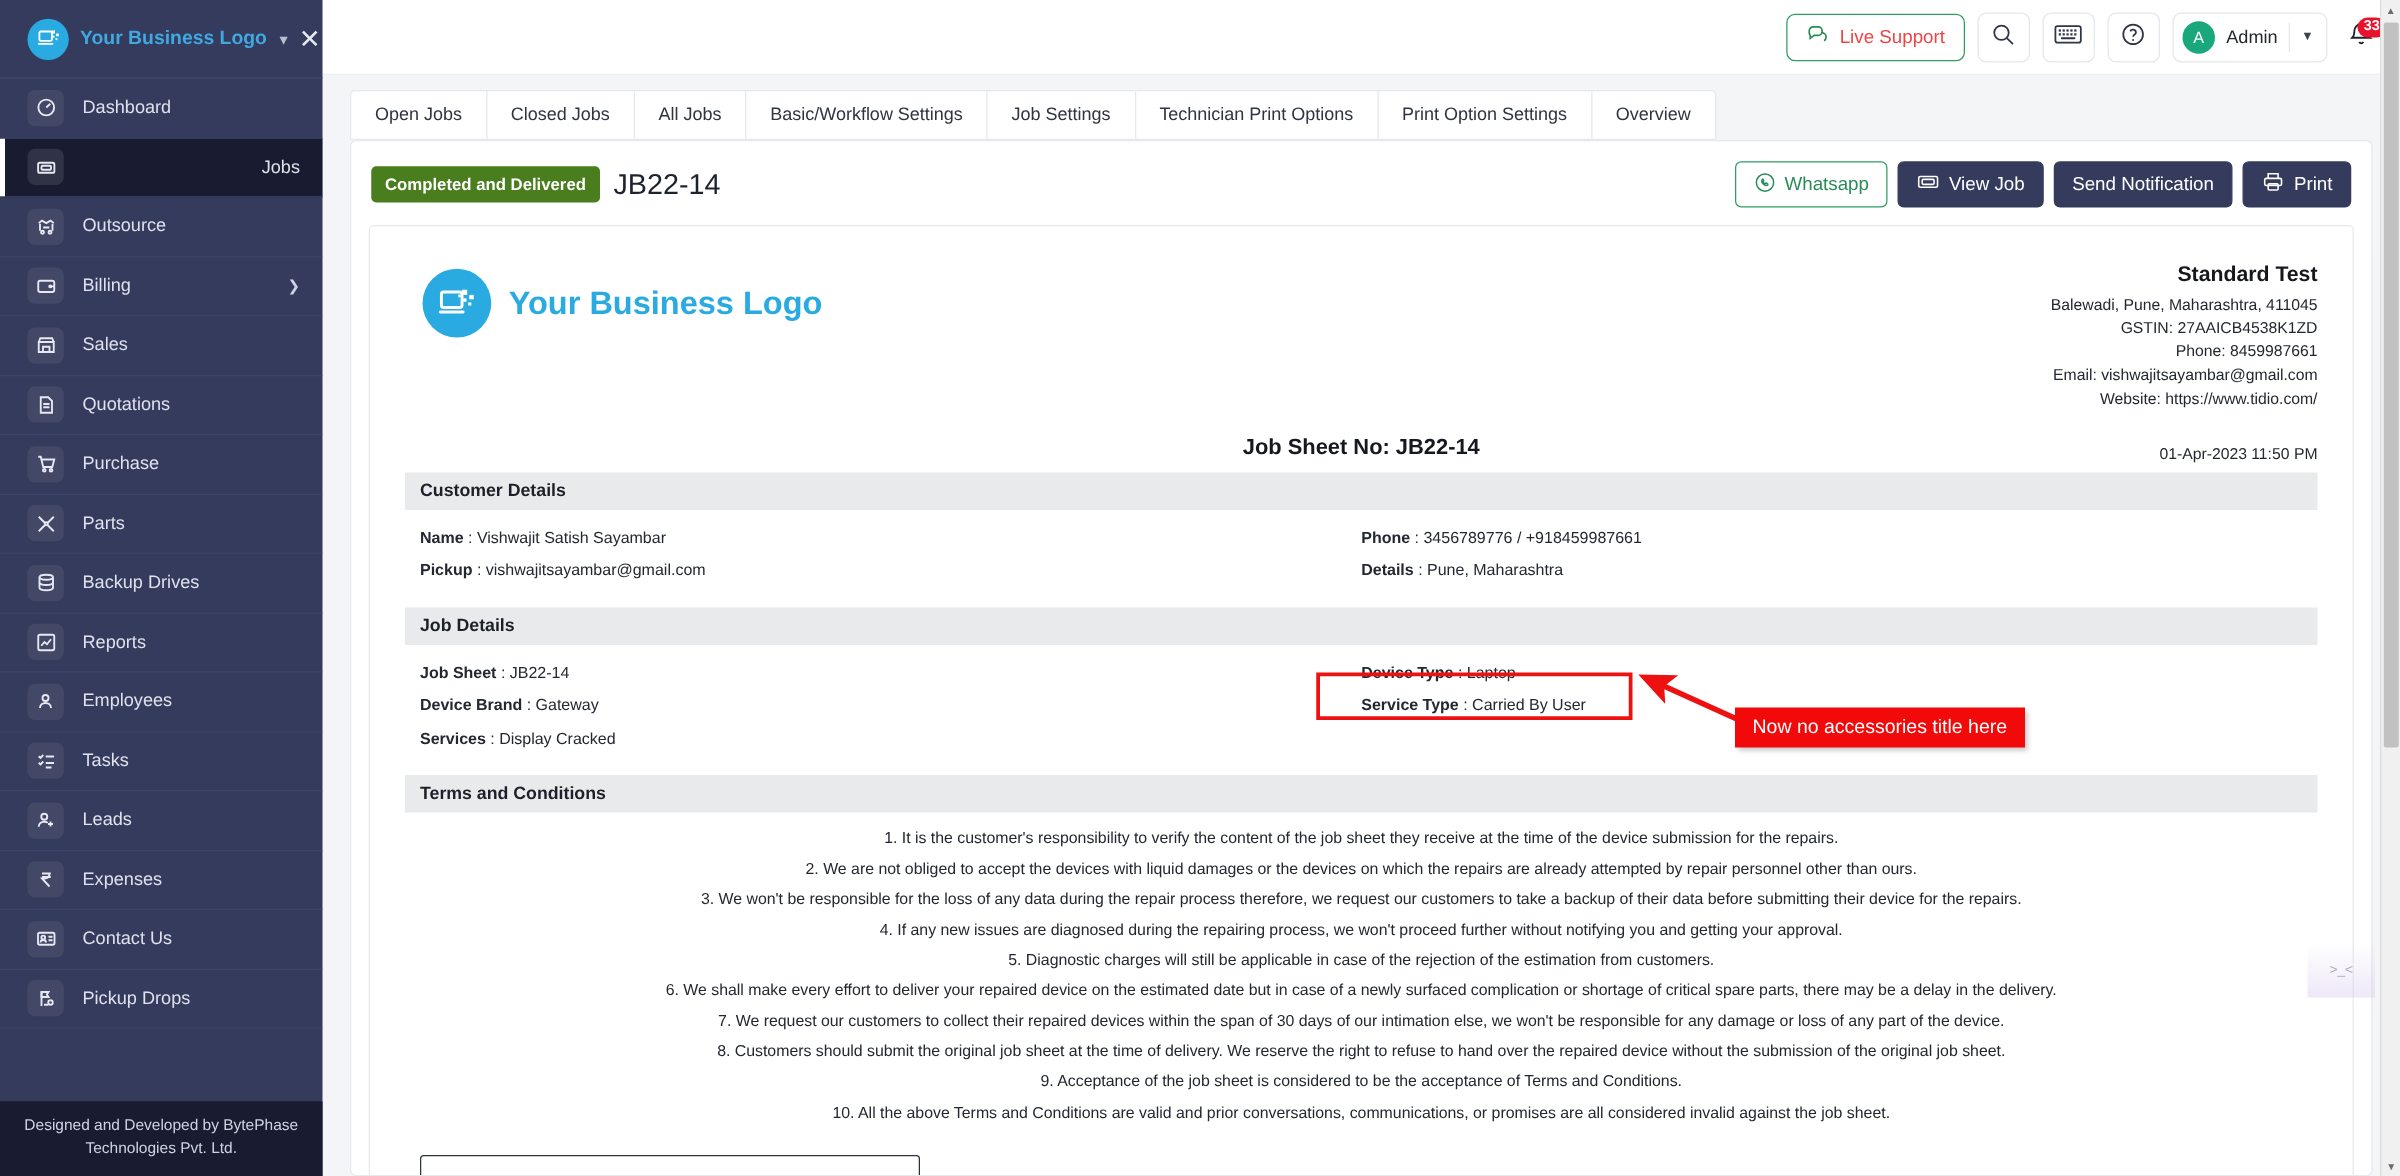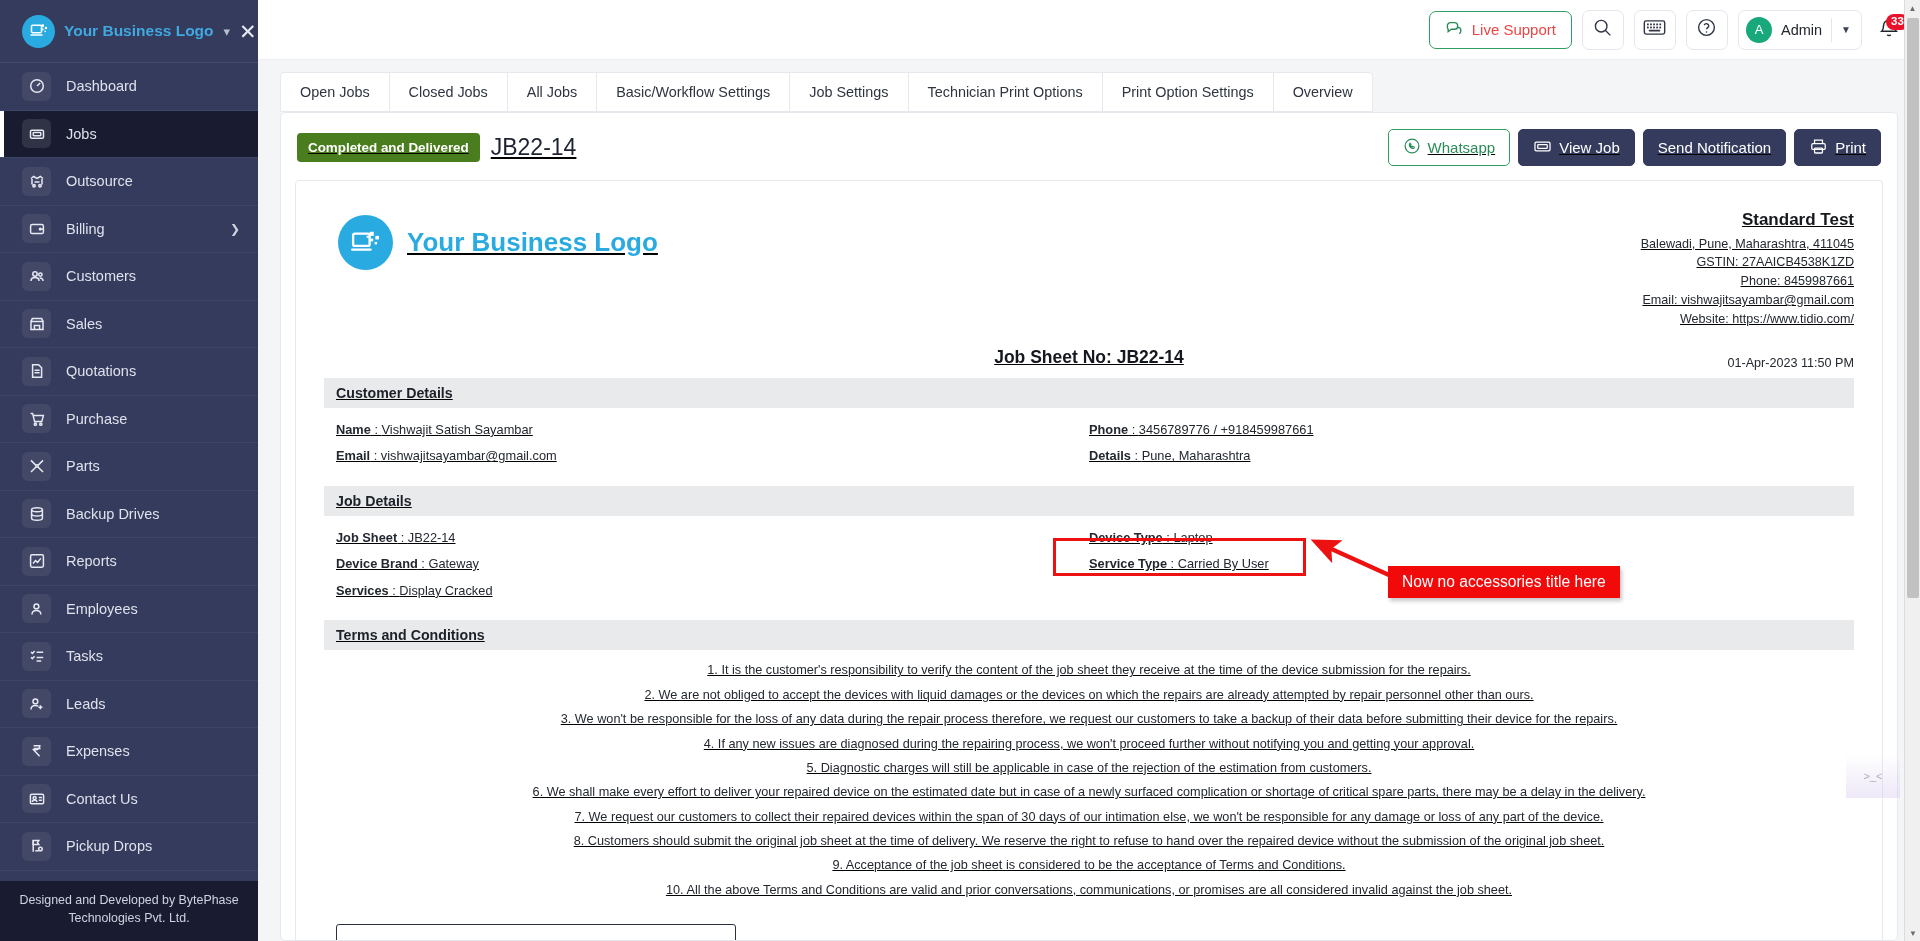--- a/index.html
+++ b/index.html
@@ -37,21 +37,21 @@
   .sb-close { margin-left: auto; color: #e7e9f2; font-size: 21px; line-height: 1; cursor: pointer; font-weight: 300; }
 
   .sb-scroll { flex: 1; overflow: hidden; }
   .sb-item {
     display: flex; align-items: center; gap: 15px;
     height: 47.5px; padding: 0 18px 0 22px;
     border-bottom: 1px solid #3e456a;
     color: #dfe1ec; font-size: 14.5px;
     cursor: pointer; position: relative;
   }
-  .sb-item.active { background: #191c30; }
+  .sb-item.active { background: #191c30; justify-content: space-between; }
   .sb-item.active::before {
     content: ""; position: absolute; left: 0; top: 0; bottom: 0; width: 4px; background: #ffffff;
   }
   .sb-ico {
     width: 29px; height: 29px; border-radius: 6px;
     background: rgba(255,255,255,0.07);
     display: flex; align-items: center; justify-content: center;
     flex: 0 0 29px;
   }
   .sb-item.active .sb-ico { background: rgba(255,255,255,0.10); }
@@ -109,21 +109,21 @@
     display: flex; background: #fff; border: 1px solid #e6e8ed;
     border-radius: 4px 4px 0 0; overflow: hidden; width: fit-content;
   }
   .tab {
     padding: 11px 19px; font-size: 14.4px; color: #2e3440;
     border-right: 1px solid #e6e8ed; cursor: pointer; white-space: nowrap;
   }
   .tab:last-child { border-right: none; }
 
   
-  .content-wrap { flex: 1; padding: 0 22px 0 22px; overflow: hidden; text-decoration: underline; }
+  .content-wrap { flex: 1; padding: 0 22px 0 22px; overflow: hidden; }
   .card {
     background: #fff; border: 1px solid #e6e8ed; border-radius: 5px;
     height: 100%; padding: 14px 14px 0 14px; overflow: hidden;
   }
   .job-head { display: flex; align-items: center; padding: 2px 2px 14px 2px; }
   .status-badge {
     background: #4a7d1e; color: #fff; font-size: 13.4px; font-weight: 600;
     padding: 7px 11px; border-radius: 4px; white-space: nowrap;
   }
   .job-id { font-size: 23px; color: #1d2230; margin-left: 11px; }
@@ -254,31 +254,20 @@
         <div class="sb-item">
           <span class="sb-ico">
             <svg viewBox="0 0 16 16">
               <rect x="1.6" y="3.6" width="12.8" height="9" rx="1.6"></rect>
               <path d="M10.4 8.1h4"></path>
               <circle cx="11.2" cy="8.1" r="0.8"></circle>
             </svg>
           </span>
           <span class="sb-label">Billing</span>
           <span class="sb-chev">❯</span>
-        </div>
-        <div class="sb-item">
-          <span class="sb-ico">
-            <svg viewBox="0 0 16 16">
-              <circle cx="6" cy="6" r="2.2"></circle>
-              <circle cx="11.4" cy="6.6" r="1.7"></circle>
-              <path d="M2 13c0-2.2 1.8-3.4 4-3.4s4 1.2 4 3.4"></path>
-              <path d="M10.6 10c2 0 3.4 1.1 3.4 3"></path>
-            </svg>
-          </span>
-          <span class="sb-label">Customers</span>
         </div>
         <div class="sb-item">
           <span class="sb-ico">
             <svg viewBox="0 0 16 16">
               <path d="M2 5.6L3.3 2.6h9.4L14 5.6"></path>
               <path d="M2 5.6h12v8H2z"></path>
               <path d="M5.4 13.6V9.4h5.2v4.2"></path>
             </svg>
           </span>
           <span class="sb-label">Sales</span>
@@ -546,21 +535,21 @@
 
           <div class="sheet-title-row">
             <span class="sheet-title">Job Sheet No: JB22-14</span>
             <span class="sheet-date">01-Apr-2023 11:50 PM</span>
           </div>
 
           <div class="sec-head">Customer Details</div>
           <div class="grid3" id="cust-grid">
               <div class="fld"><b>Name</b> : <span>Vishwajit Satish Sayambar</span></div>
               <div class="fld"><b>Phone</b> : <span>3456789776 / +918459987661</span></div>
-              <div class="fld"><b>Email</b> : <span>vishwajitsayambar@gmail.com</span></div>
+              <div class="fld"><b>Pickup</b> : <span>vishwajitsayambar@gmail.com</span></div>
               <div class="fld"><b>Details</b> : <span>Pune, Maharashtra</span></div>
             </div>
 
           <div class="sec-head">Job Details</div>
           <div class="grid3" id="job-grid">
               <div class="fld"><b>Job Sheet</b> : <span>JB22-14</span></div>
               <div class="fld"><b>Device Type</b> : <span>Laptop</span></div>
               <div class="fld"><b>Device Brand</b> : <span>Gateway</span></div>
               <div class="fld"><b>Service Type</b> : <span>Carried By User</span></div>
               <div class="fld"><b>Services</b> : <span>Display Cracked</span></div>

